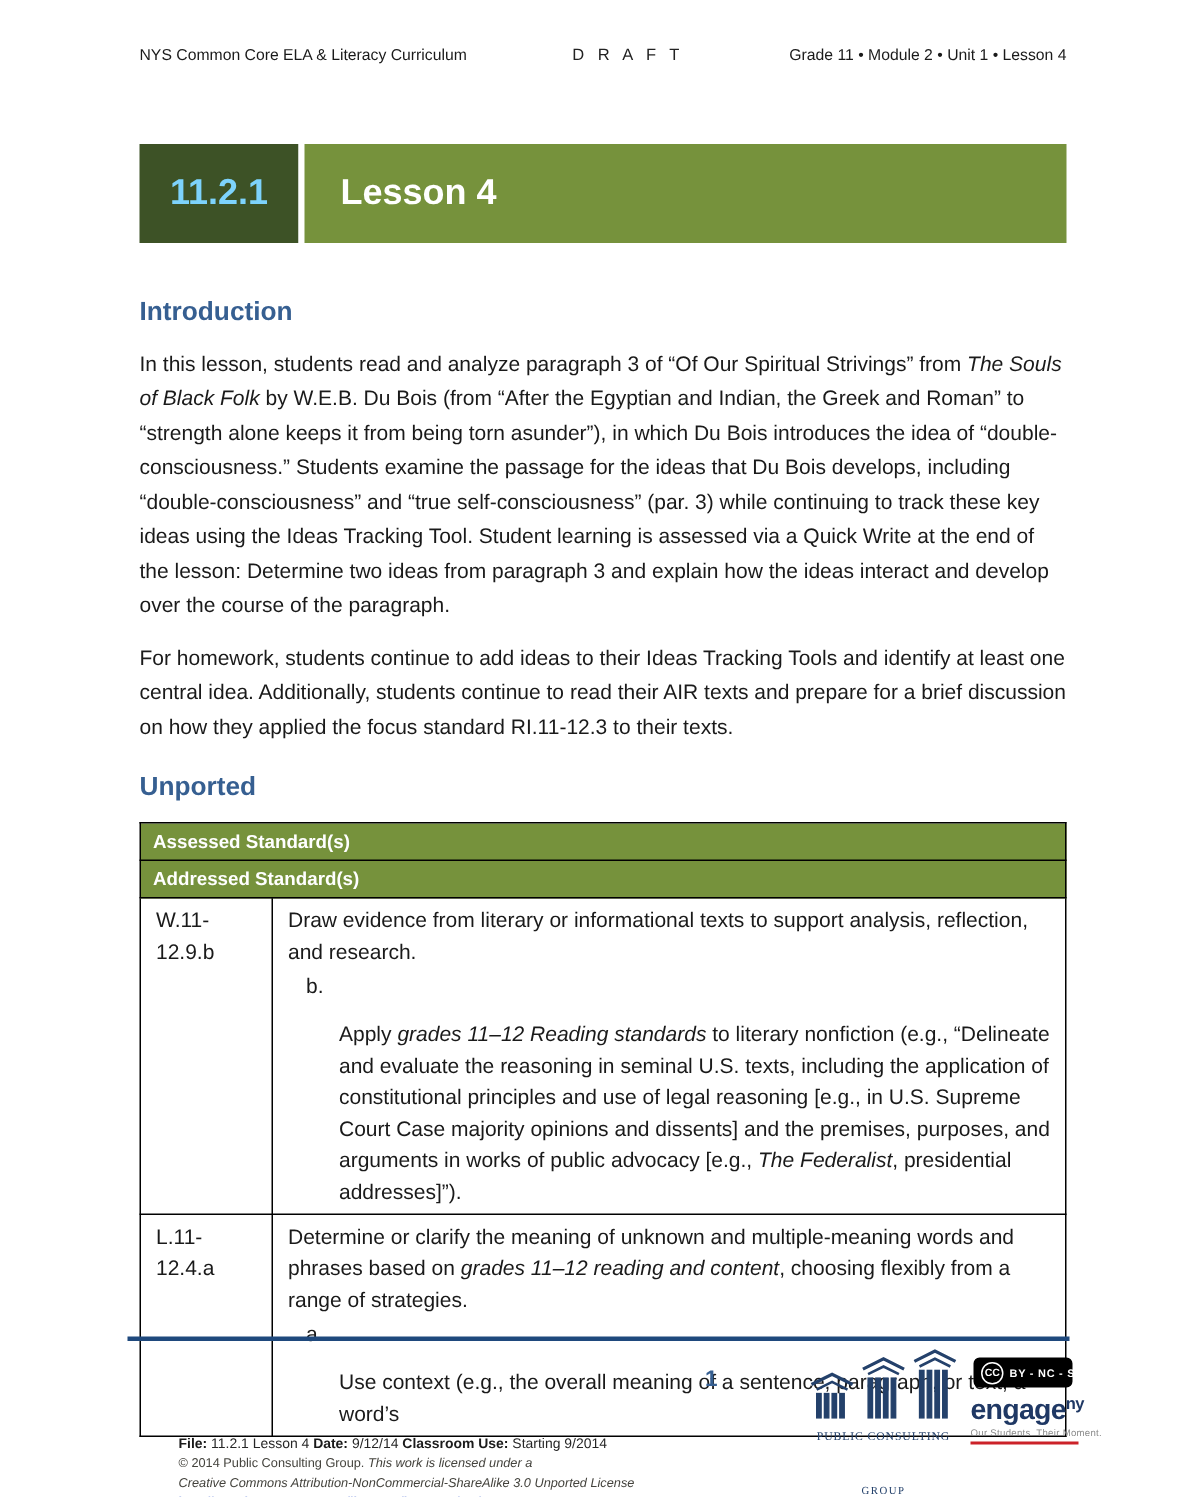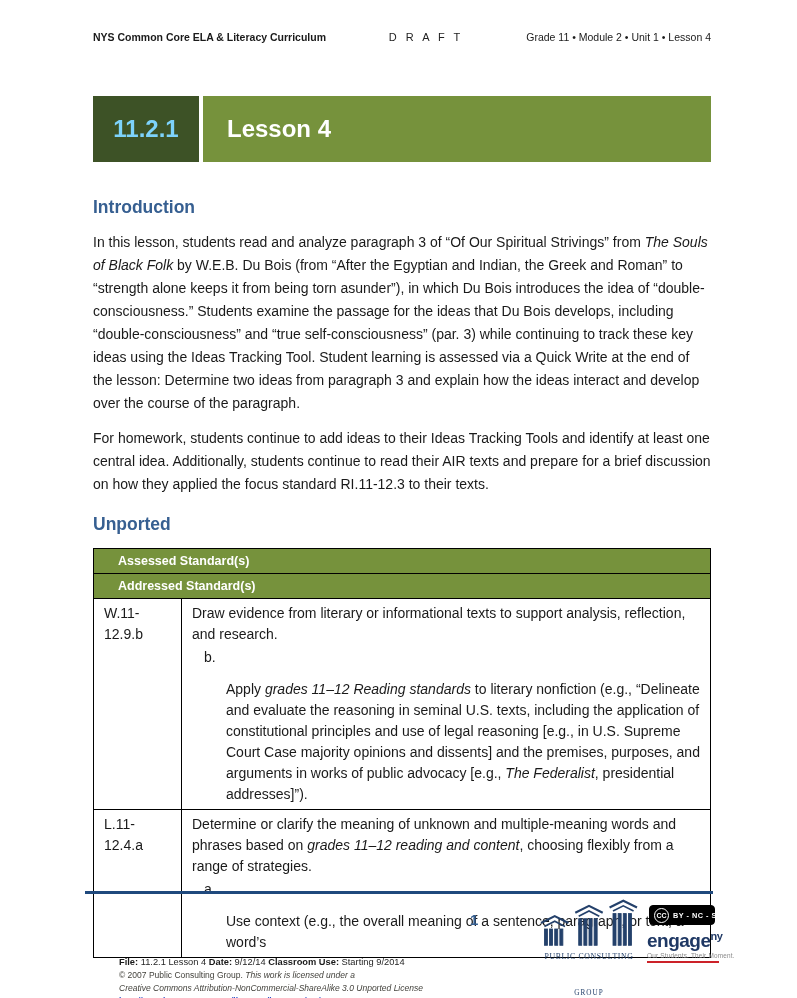--- a/index.html
+++ b/index.html
@@ -5,21 +5,21 @@
   html,body { margin:0; padding:0; background:#ffffff; }
   body {
     width:797px; height:998px; position:relative; overflow:hidden;
     font-family:"Liberation Sans", sans-serif; color:#1a1a1a;
   }
   
   .doc-header {
     position:absolute; top:31px; left:93px; width:618px;
     display:flex; justify-content:space-between; align-items:baseline;
   }
-  .h-left  { font-weight:bold; font-size:10.5px; }
+  .h-left  { font-weight:normal; font-size:10.5px; }
   .h-center{ font-size:11px; letter-spacing:3px; color:#222; }
   .h-right { font-size:10.5px; }
 
   
   .banner { position:absolute; top:96px; left:93px; width:618px; height:66px; display:flex; }
   .banner-code {
     width:106px; background:#3d5226; color:#7dd3fc; font-weight:bold; font-size:24px;
     display:flex; align-items:center; justify-content:center;
   }
   .banner-gap  { width:4px; background:#fff; }
@@ -32,21 +32,21 @@
   .content { position:absolute; top:197px; left:93px; width:618px; }
   h2.sec { color:#365f91; font-size:17.5px; font-weight:bold; margin:0 0 13px 0; }
   h2.sec.second { margin-top:18px; }
   p.body-text { font-size:14px; line-height:23px; margin:0 0 12px 0; }
 
   
   table.std-table { width:618px; border-collapse:collapse; margin-top:8px; font-size:14px; table-layout:fixed; }
   table.std-table td { border:1px solid #000; vertical-align:top; padding:4px 10px; line-height:21px; }
   table.std-table tr.hdr td {
     background:#76923c; color:#fff; font-weight:bold; font-size:12.5px;
-    padding:3px 24px; line-height:18px;
+    padding:3px 8px; line-height:18px;
   }
   td.code { padding:4px 4px 4px 8px; }
   .subitem { display:flex; margin:2px 0 0 12px; }
   .sub-label { width:22px; flex:none; }
   .sub-text { flex:1;margin-top:32px; }
 
   
   .footer-rule { position:absolute; top:891px; left:85px; width:628px; height:3px; background:#1f497d; }
   .footer-left { position:absolute; top:956px; left:93px; width:340px; font-size:8.5px; color:#44433d; line-height:13px;padding-left:26px; }
   .f-line1 { font-size:9.3px; color:#262626; }
@@ -138,21 +138,21 @@
           </td>
         </tr>
       </tbody>
     </table>
   </div>
 
   <div class="footer-rule"></div>
 
   <div class="footer-left">
     <div class="f-line1"><b>File:</b><span> 11.2.1 Lesson 4 </span><b>Date:</b><span> 9/12/14 </span><b>Classroom Use:</b><span> Starting 9/2014</span></div>
-    <div><span>© 2007 Public Consulting Group. </span><i>This work is licensed under a</i></div>
+    <div><span>© 2014 Public Consulting Group. </span><i>This work is licensed under a</i></div>
     <div><i>Creative Commons Attribution-NonCommercial-ShareAlike 3.0 Unported License</i></div>
     <div><a href="#" class="f-link">http://creativecommons.org/licenses/by-nc-sa/3.0/</a></div>
   </div>
 
   <div class="page-num">1</div>
 
   <div class="pcg-logo">
     <span>
       <svg width="108" height="48" viewBox="0 0 120 56" xmlns="http://www.w3.org/2000/svg">
         <g stroke="#24416b" fill="#24416b">

